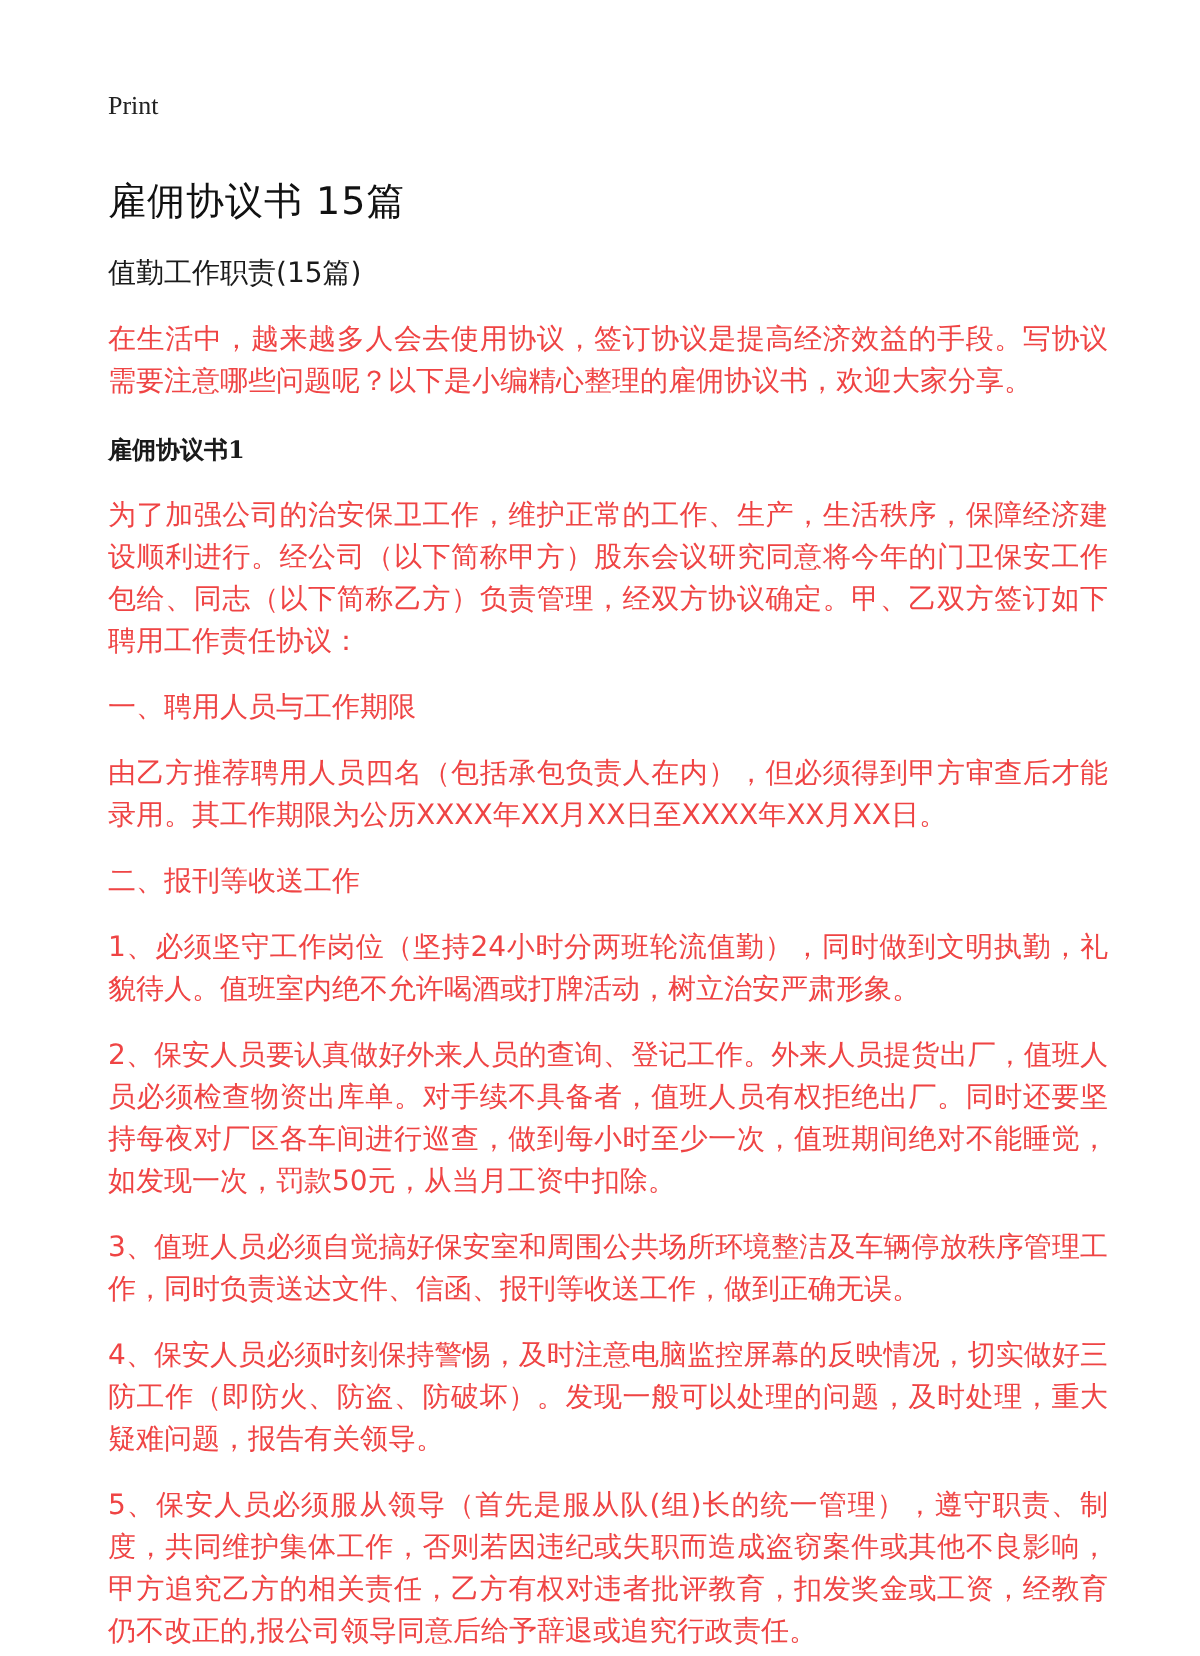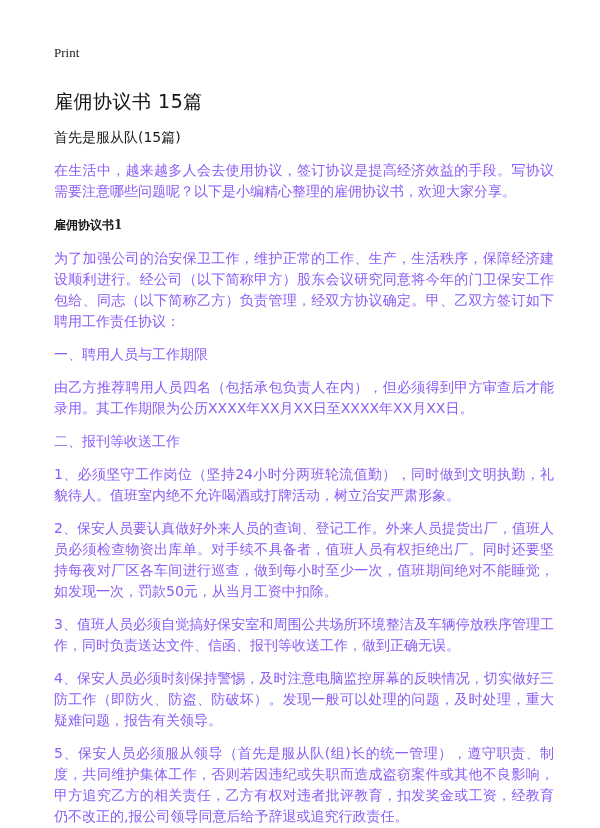--- a/index.html
+++ b/index.html
@@ -1,31 +1,31 @@
 <!DOCTYPE html>
 <html><head>
   <meta charset="utf-8">
   <style>
     html, body { margin: 0; padding: 0; background: #ffffff; }
     body { width: 600px; height: 828px; overflow: hidden; position: relative; color: #1a1a1a; }
     .page { position: absolute; left: 54px; top: 44px; width: 500px; }
     .print { font-family: "Liberation Serif", serif; font-size: 13px; color: #222; margin: 0 0 24px 0; height: 18px; line-height: 18px; }
     .title { font-family: "DejaVu Sans", sans-serif; font-size: 19px; text-align: left; margin: 0 0 10px 0; height: 30px; line-height: 30px; color: #111; letter-spacing: 0.5px; }
     .subtitle { font-family: "DejaVu Sans", sans-serif; font-size: 14px; margin: 0 0 12px 0; line-height: 22px; }
-    p { font-family: "DejaVu Sans", sans-serif; font-size: 14px; line-height: 21px; margin: 0 0 12px 0; text-align: justify; word-break: break-all; color: #8b5cf6; }
+    p { font-family: "DejaVu Sans", sans-serif; font-size: 14px; line-height: 21px; margin: 0 0 12px 0; text-align: justify; word-break: break-all; color: #ef4444; }
     .section-title { font-family: "DejaVu Serif", serif; font-weight: bold; font-size: 12px; line-height: 22px; margin: 0 0 12px 0; }
     .heading { margin-bottom: 12px; }
   </style>
 </head>
 <body>
 
 <div class="page">
   <div class="print">Print</div>
   <div class="title">雇佣协议书 15篇</div>
-  <div class="subtitle">首先是服从队(15篇)</div>
+  <div class="subtitle">值勤工作职责(15篇)</div>
   <p>在生活中，越来越多人会去使用协议，签订协议是提高经济效益的手段。写协议需要注意哪些问题呢？以下是小编精心整理的雇佣协议书，欢迎大家分享。</p>
   <div class="section-title">雇佣协议书1</div>
   <p>为了加强公司的治安保卫工作，维护正常的工作、生产，生活秩序，保障经济建设顺利进行。经公司（以下简称甲方）股东会议研究同意将今年的门卫保安工作包给、同志（以下简称乙方）负责管理，经双方协议确定。甲、乙双方签订如下聘用工作责任协议：</p>
   <p class="heading">一、聘用人员与工作期限</p>
   <p>由乙方推荐聘用人员四名（包括承包负责人在内），但必须得到甲方审查后才能录用。其工作期限为公历XXXX年XX月XX日至XXXX年XX月XX日。</p>
   <p class="heading">二、报刊等收送工作</p>
   <p>1、必须坚守工作岗位（坚持24小时分两班轮流值勤），同时做到文明执勤，礼貌待人。值班室内绝不允许喝酒或打牌活动，树立治安严肃形象。</p>
   <p>2、保安人员要认真做好外来人员的查询、登记工作。外来人员提货出厂，值班人员必须检查物资出库单。对手续不具备者，值班人员有权拒绝出厂。同时还要坚持每夜对厂区各车间进行巡查，做到每小时至少一次，值班期间绝对不能睡觉，如发现一次，罚款50元，从当月工资中扣除。</p>
   <p>3、值班人员必须自觉搞好保安室和周围公共场所环境整洁及车辆停放秩序管理工作，同时负责送达文件、信函、报刊等收送工作，做到正确无误。</p>
   <p>4、保安人员必须时刻保持警惕，及时注意电脑监控屏幕的反映情况，切实做好三防工作（即防火、防盗、防破坏）。发现一般可以处理的问题，及时处理，重大疑难问题，报告有关领导。</p>

